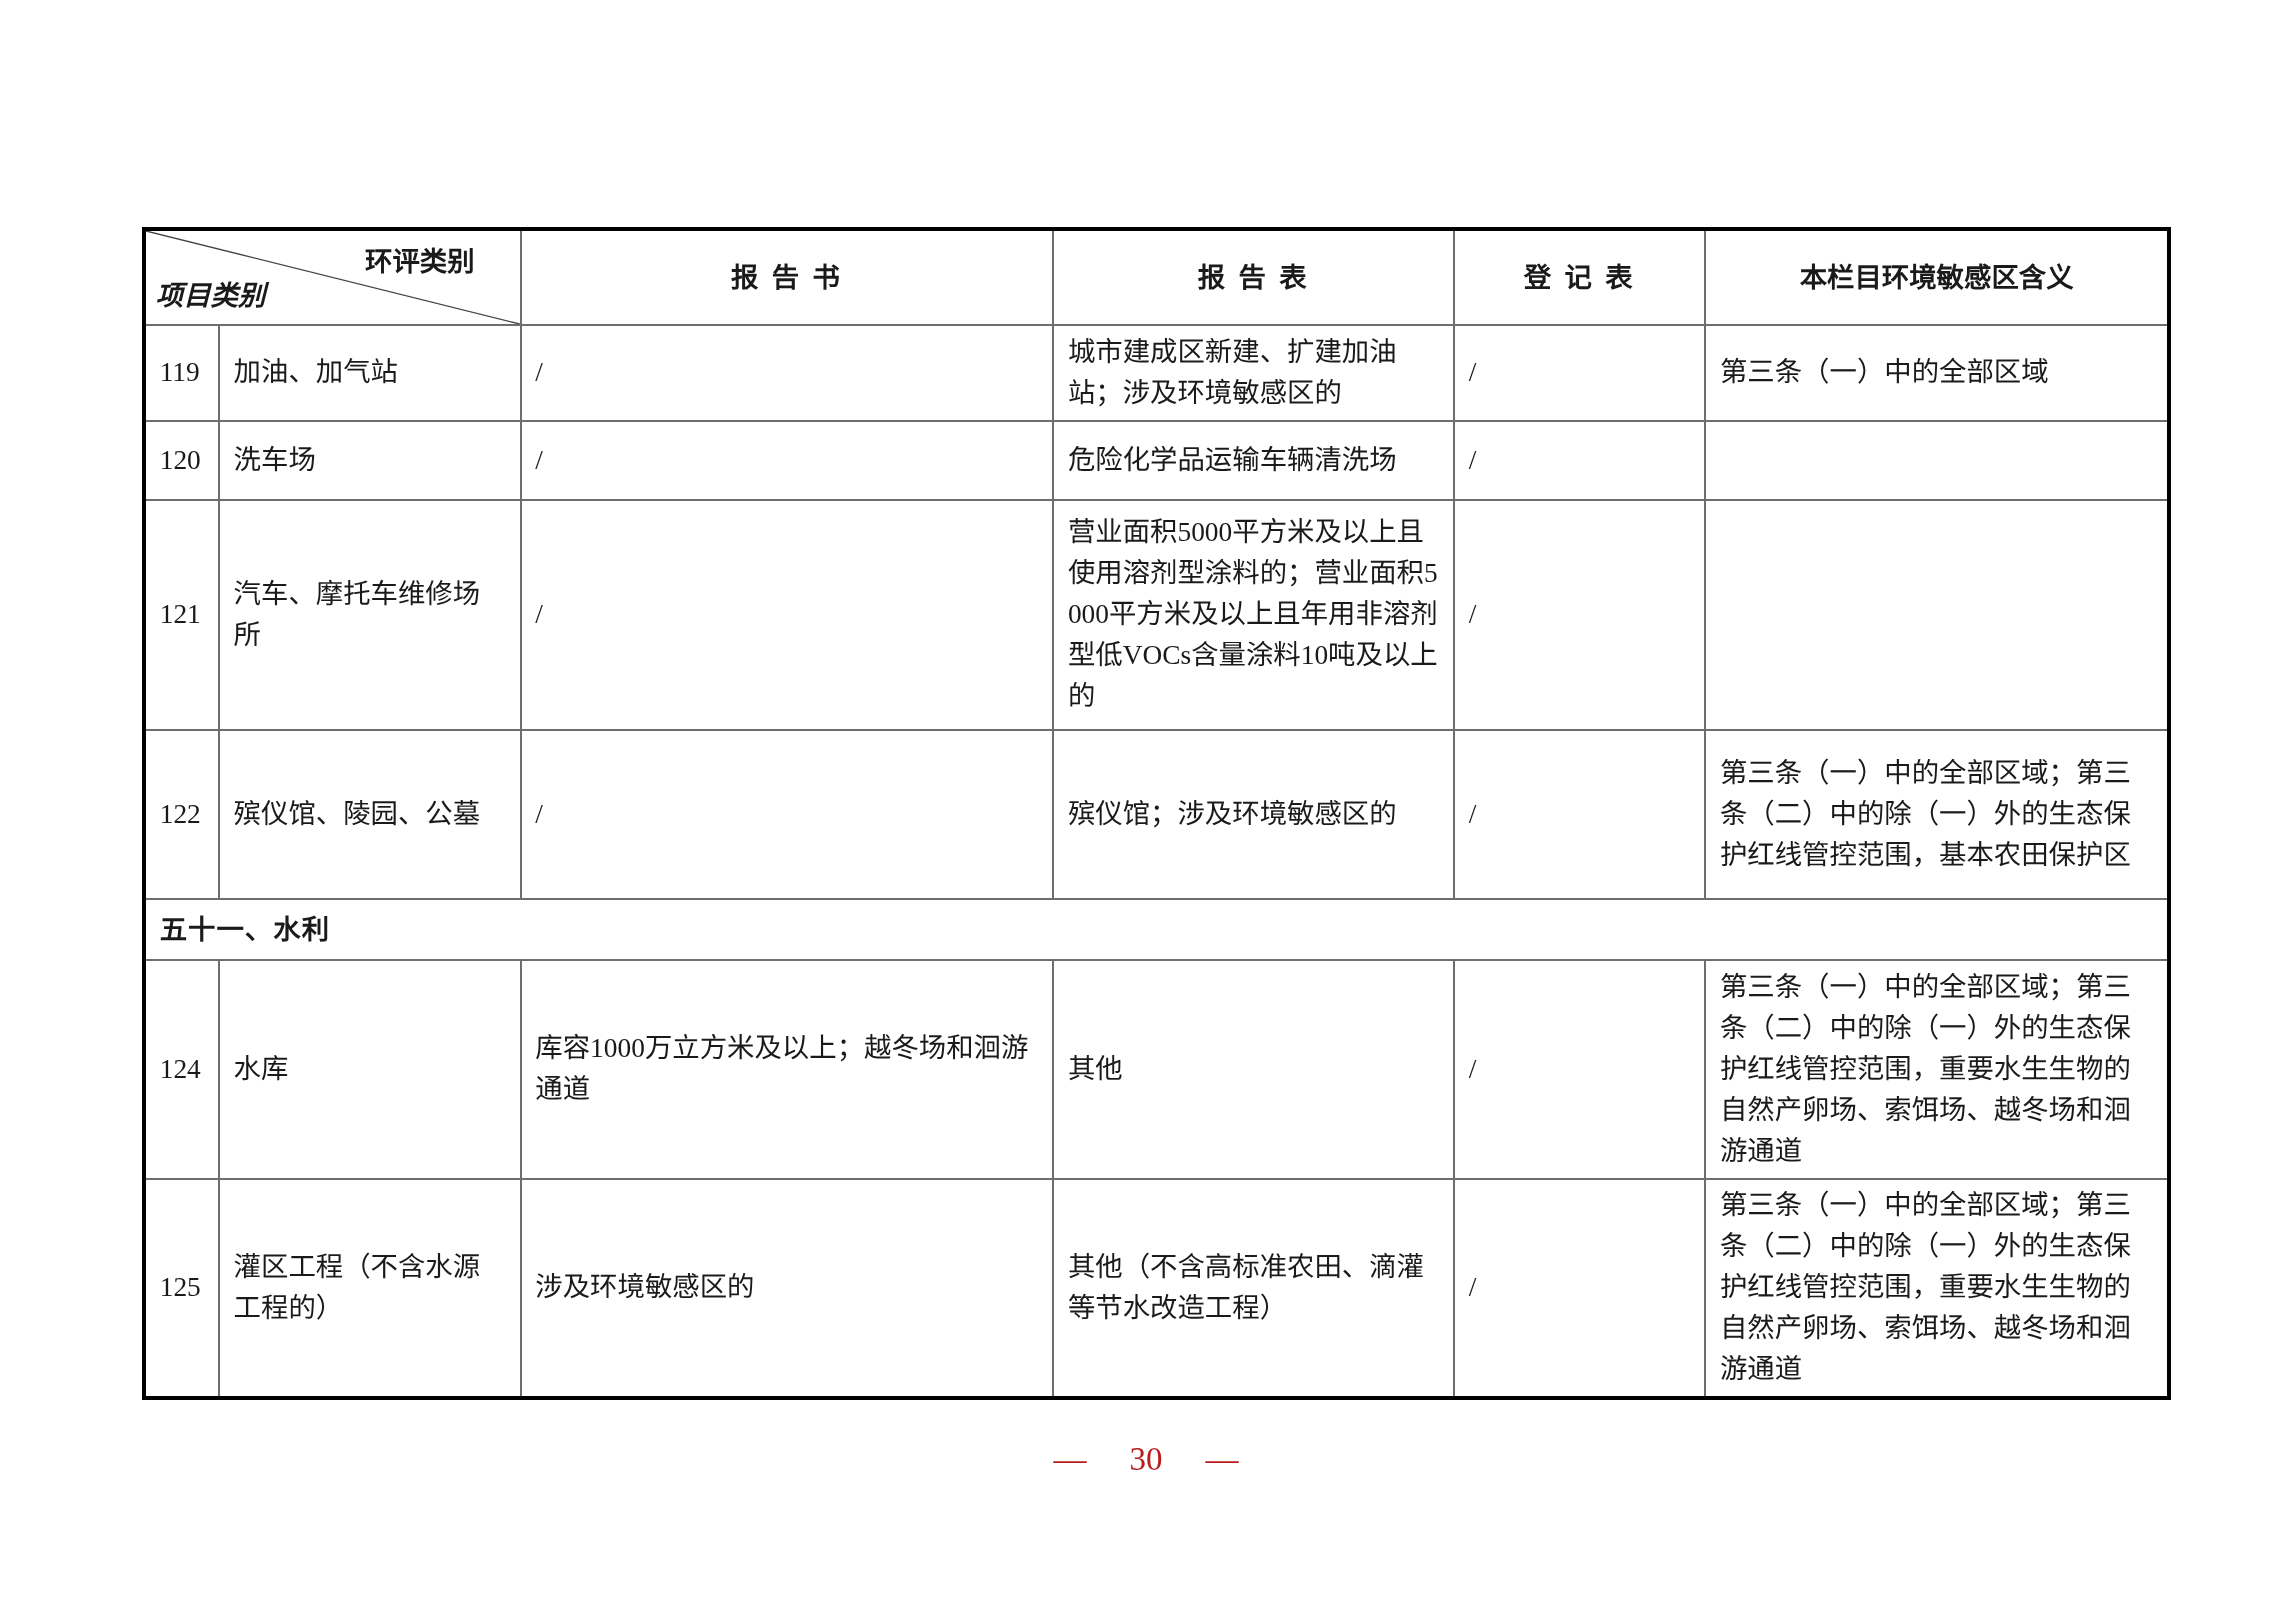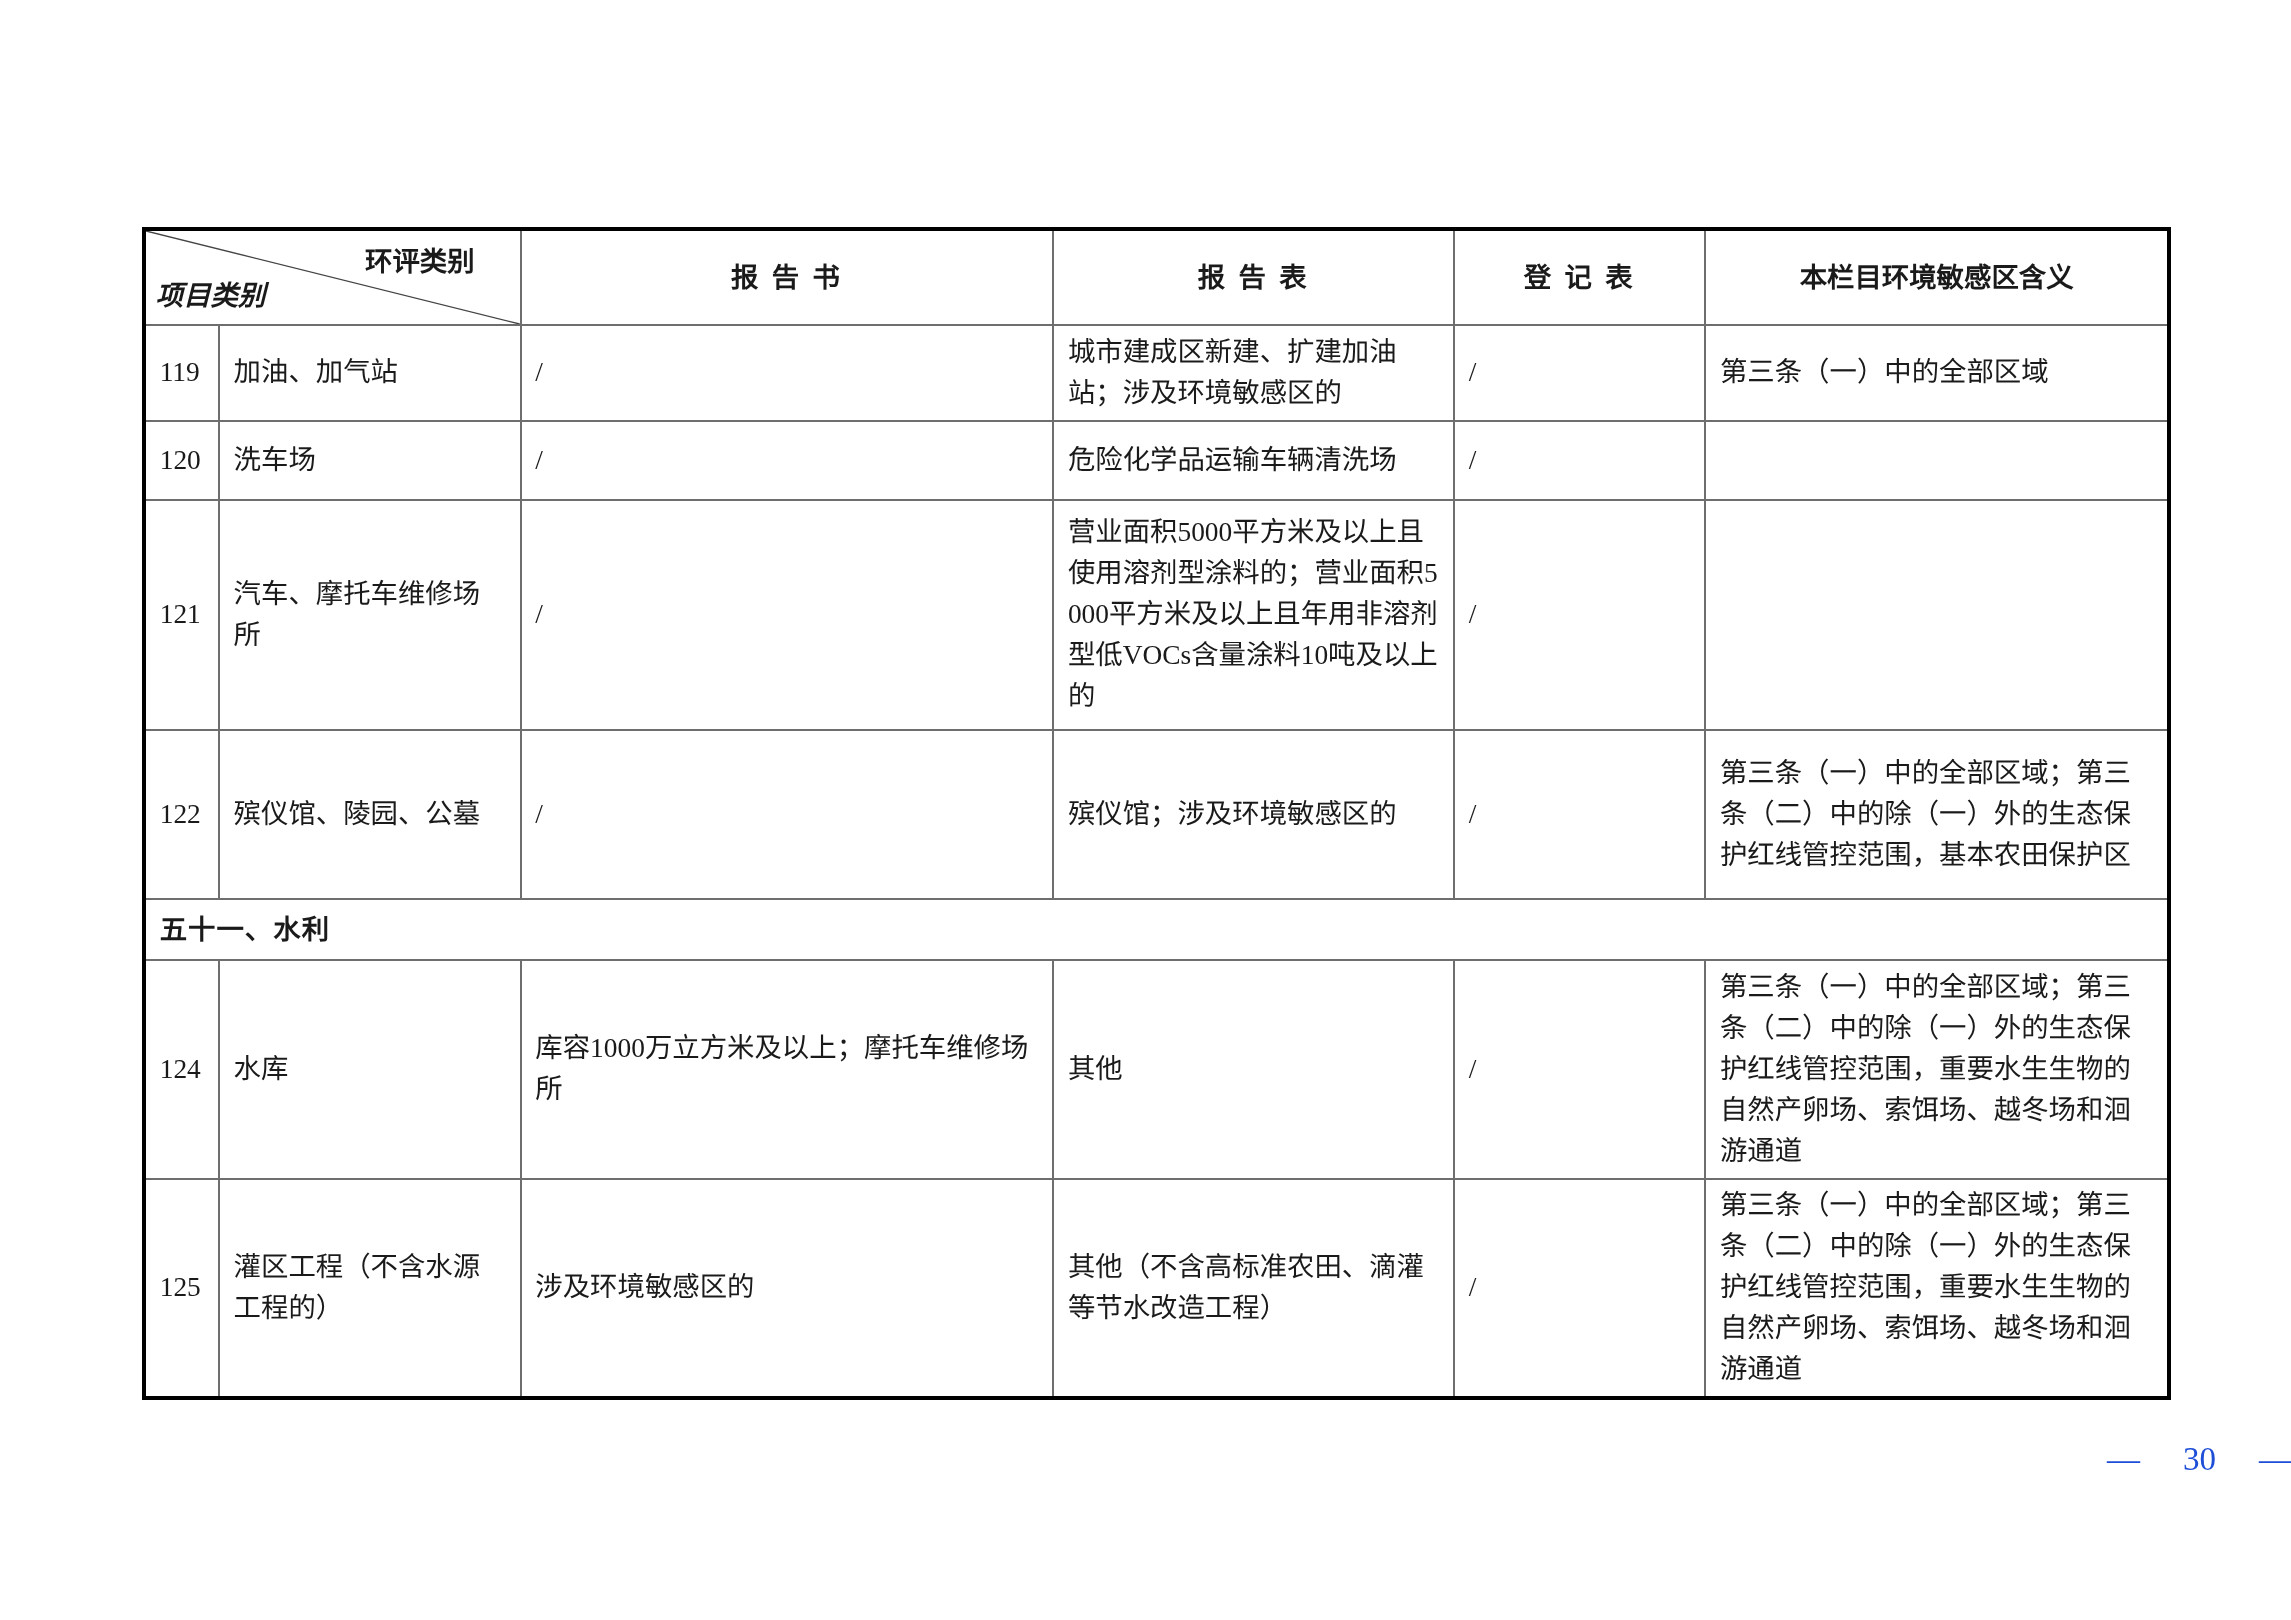--- a/index.html
+++ b/index.html
@@ -78,23 +78,23 @@
     font-size: 30px;
     padding-left: 17.6px;
     letter-spacing: 1px;
   }
 
   .footer {
     position: absolute;
     left: 0;
     top: 1441px;
     width: 100%;
-    text-align: right;
+    text-align: center;
     font-size: 33px;
-    color: #1d4ed8;
+    color: #b91c1c;
   }
   .footer .gap { display: inline-block; width: 43px; }
 </style>
 </head>
 <body>
 
 <div class="page">
 
   <table class="eia">
     <colgroup>
@@ -158,21 +158,21 @@
     </tr>
 
 
     <tr class="h-sec">
       <td class="sec-cell" colspan="6">五十一、水利</td>
     </tr>
 
     <tr class="h-r5">
       <td class="no-cell">124</td>
       <td>水库</td>
-      <td>库容1000万立方米及以上；摩托车维修场所</td>
+      <td>库容1000万立方米及以上；越冬场和洄游通道</td>
       <td>其他</td>
       <td class="slash">/</td>
       <td>第三条（一）中的全部区域；第三条（二）中的除（一）外的生态保护红线管控范围，重要水生生物的自然产卵场、索饵场、越冬场和洄游通道</td>
     </tr>
 
     <tr class="h-r6">
       <td class="no-cell">125</td>
       <td>灌区工程（不含水源工程的）</td>
       <td>涉及环境敏感区的</td>
       <td>其他（不含高标准农田、滴灌等节水改造工程）</td>

